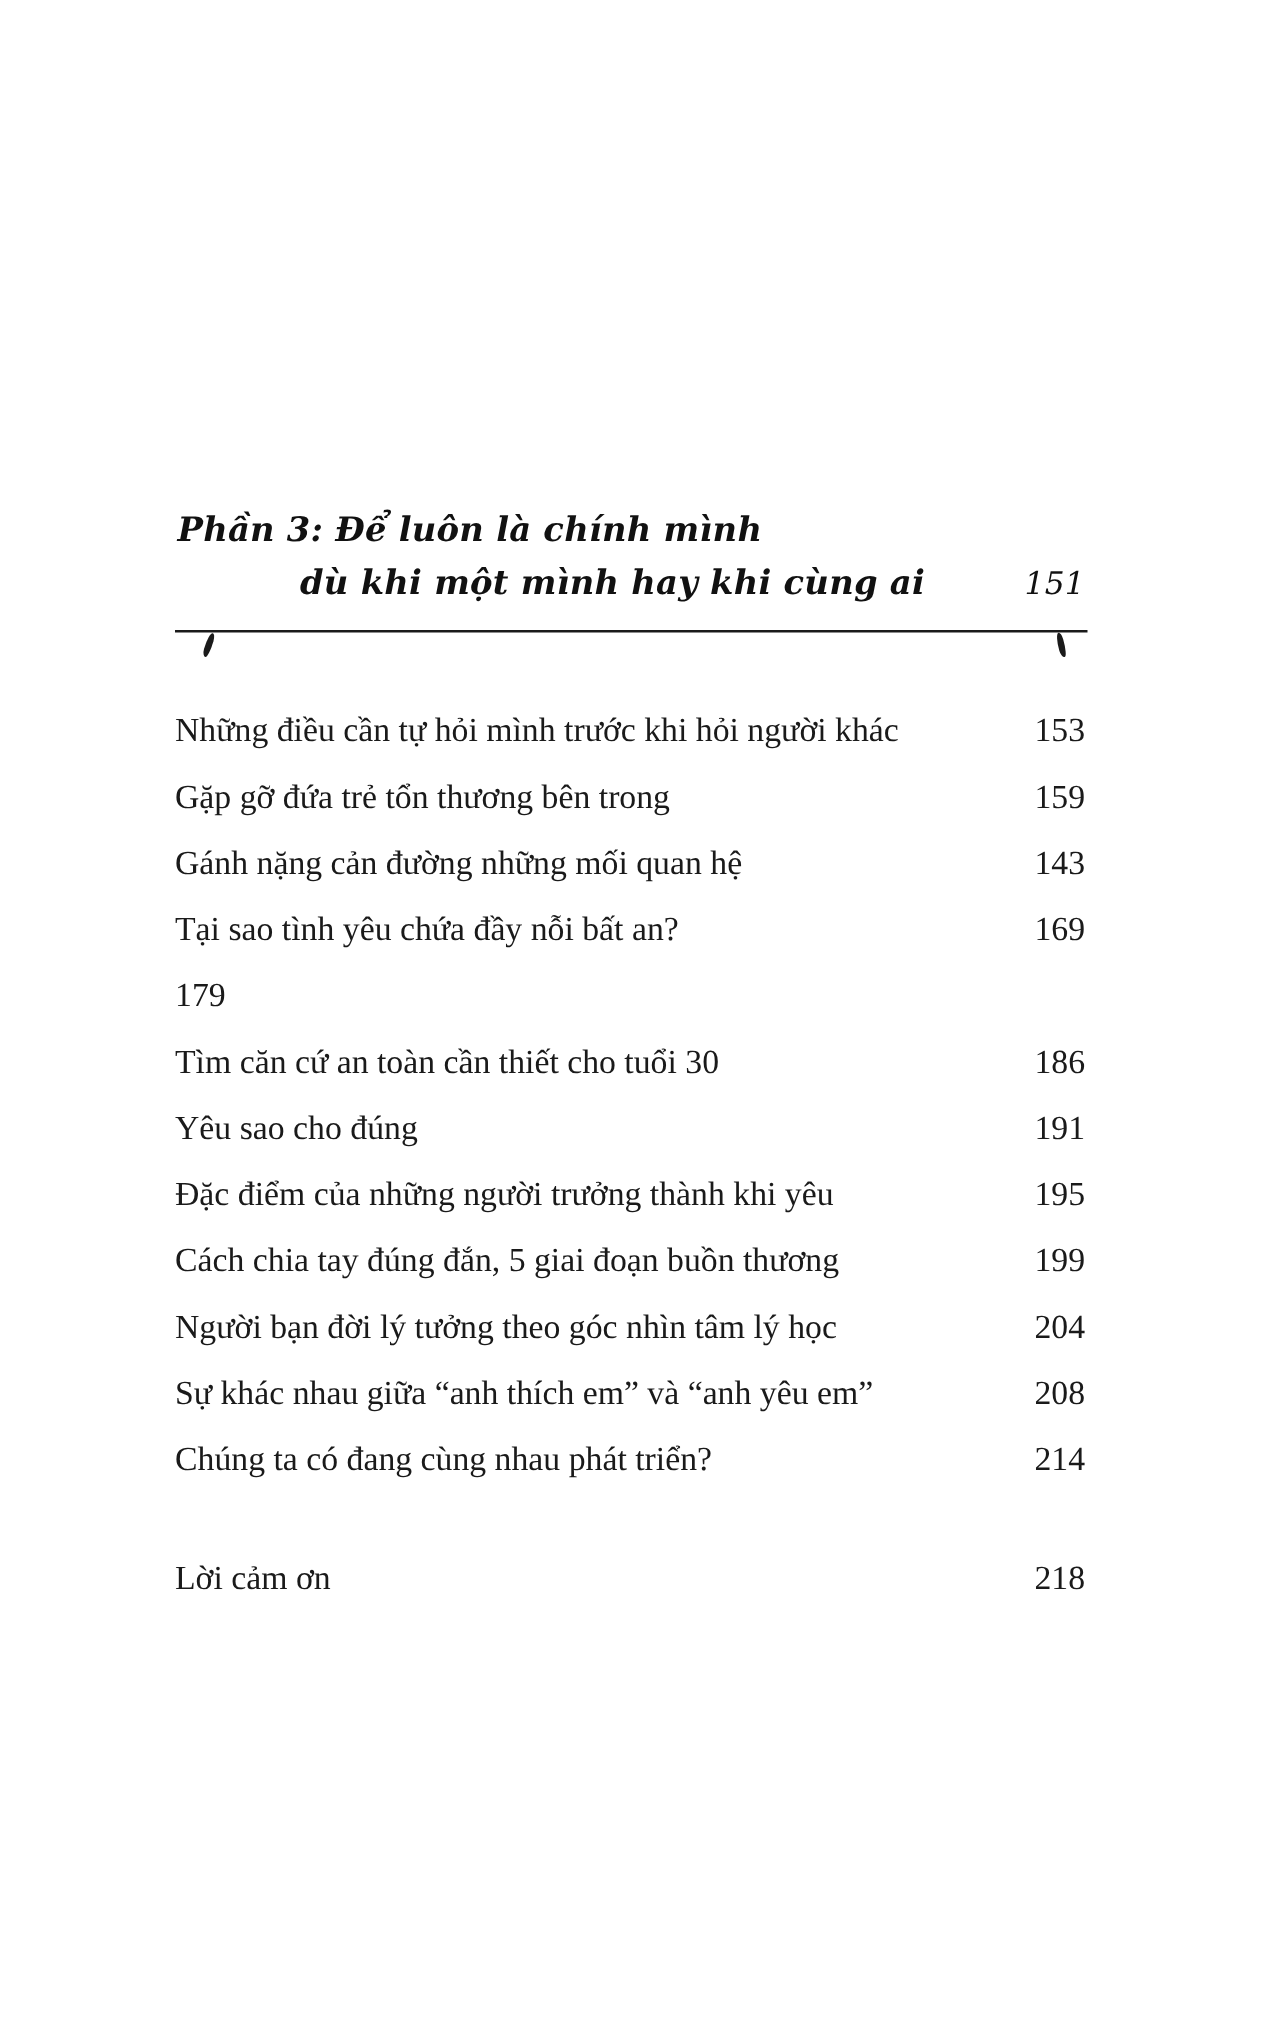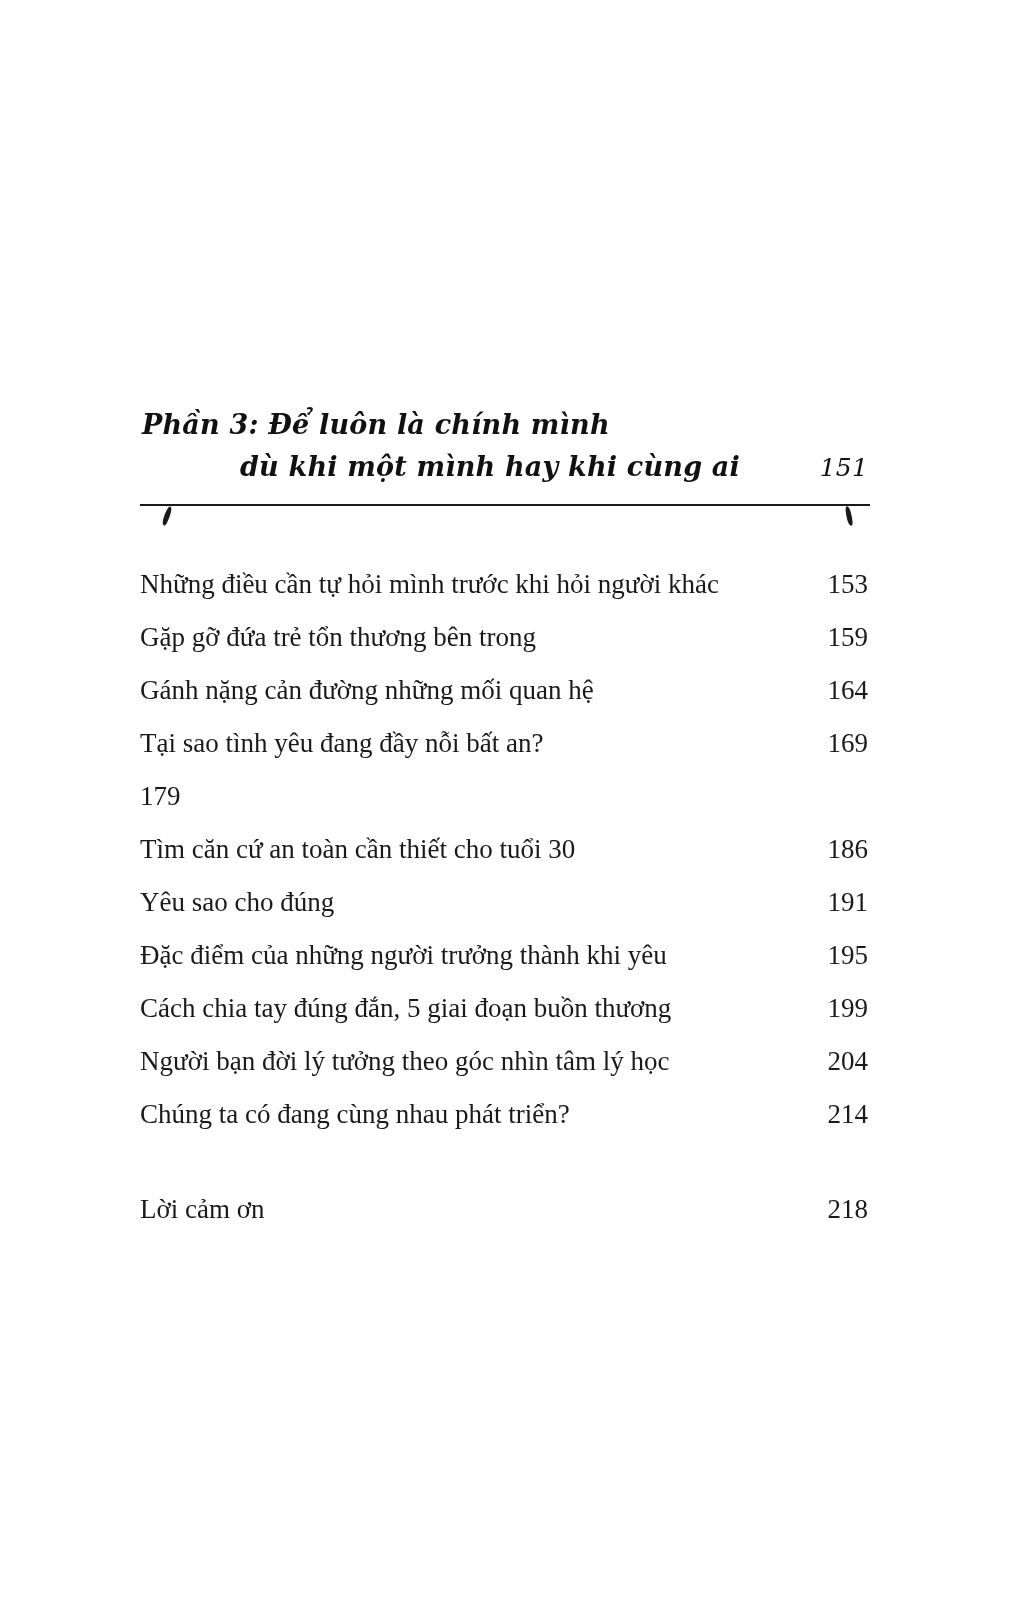--- a/index.html
+++ b/index.html
@@ -149,25 +149,25 @@
         <span class="toc-page">153</span>
       </div>
 
       <div class="toc-entry">
         <span class="toc-title">Gặp gỡ đứa trẻ tổn thương bên trong</span>
         <span class="toc-page">159</span>
       </div>
 
       <div class="toc-entry">
         <span class="toc-title">Gánh nặng cản đường những mối quan hệ</span>
-        <span class="toc-page">164</span>
-      </div>
-
-      <div class="toc-entry">
-        <span class="toc-title">Tại sao tình yêu đang đầy nỗi bất an?</span>
+        <span class="toc-page">143</span>
+      </div>
+
+      <div class="toc-entry">
+        <span class="toc-title">Tại sao tình yêu chứa đầy nỗi bất an?</span>
         <span class="toc-page">169</span>
       </div>
 
       <div class="toc-entry">
         <span class="toc-page">179</span>
       </div>
 
       <div class="toc-entry">
         <span class="toc-title">Tìm căn cứ an toàn cần thiết cho tuổi 30</span>
         <span class="toc-page">186</span>
@@ -186,20 +186,24 @@
       <div class="toc-entry">
         <span class="toc-title">Cách chia tay đúng đắn, 5 giai đoạn buồn thương</span>
         <span class="toc-page">199</span>
       </div>
 
       <div class="toc-entry">
         <span class="toc-title">Người bạn đời lý tưởng theo góc nhìn tâm lý học</span>
         <span class="toc-page">204</span>
       </div>
 
+      <div class="toc-entry">
+        <span class="toc-title">Sự khác nhau giữa “anh thích em” và “anh yêu em”</span>
+        <span class="toc-page">208</span>
+      </div>
 
       <div class="toc-entry">
         <span class="toc-title">Chúng ta có đang cùng nhau phát triển?</span>
         <span class="toc-page">214</span>
       </div>
 
       <div class="toc-entry tail">
         <span class="toc-title">Lời cảm ơn</span>
         <span class="toc-page">218</span>
       </div>

